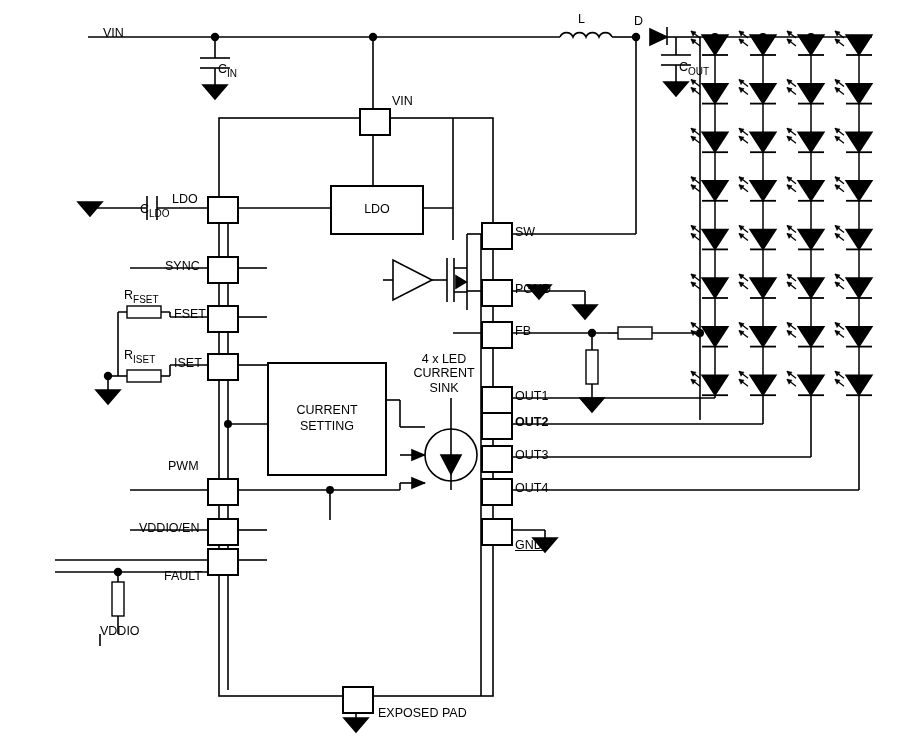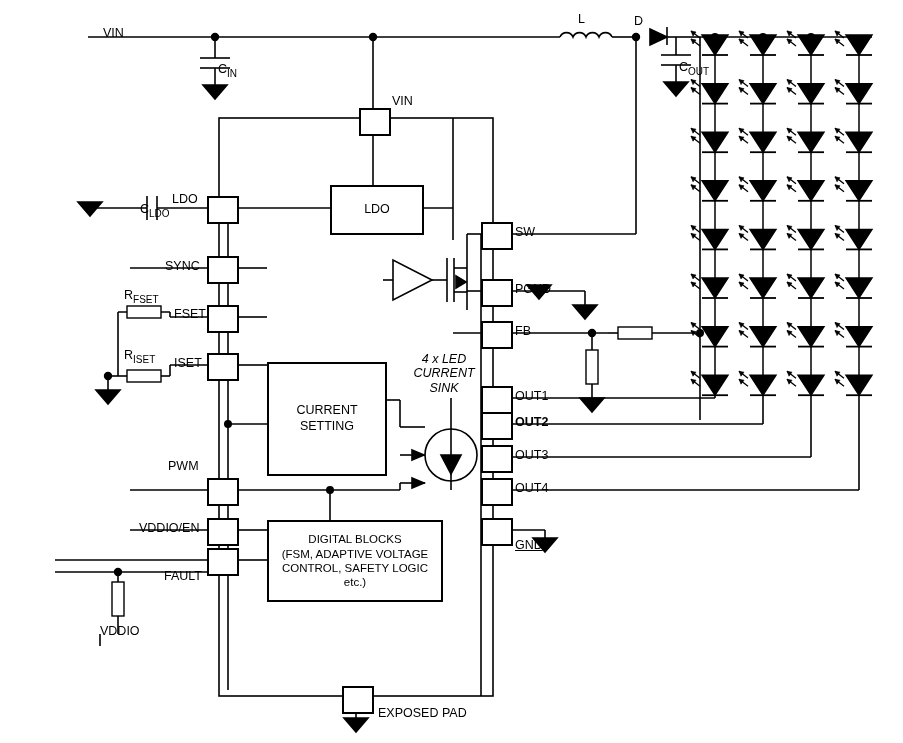--- a/index.html
+++ b/index.html
@@ -1,20 +1,20 @@
 <!DOCTYPE html>
 <html><head>
 <meta charset="utf-8">
 <style>
   html,body{margin:0;padding:0;background:#ffffff;}
   body{font-family:"Liberation Sans",sans-serif;}
   #root{position:relative;width:903px;height:743px;background:#fff;overflow:hidden;}
   svg.layer{position:absolute;left:0;top:0;width:903px;height:743px;}
   .lbl{position:absolute;font-family:"Liberation Sans",sans-serif;font-size:12.5px;color:#000;white-space:nowrap;line-height:1.15;}
-  .lbl.c{text-align:center;font-style:italic;}
+  .lbl.c{text-align:center;}
   .sub{font-size:10px;vertical-align:sub;}
   .blk{position:absolute;border:2px solid #000;background:#fff;display:flex;align-items:center;justify-content:center;text-align:center;font-size:12.5px;line-height:1.25;}
   .pin{position:absolute;border:2px solid #000;background:#fff;}
 </style>
 </head>
 <body>
 
 <div id="root">
 
   <svg class="layer" viewBox="0 0 903 743">
@@ -439,23 +439,20 @@
 
   <div class="blk" style="left:330px;top:185px;width:90px;height:46px;">
     <span>LDO</span>
   </div>
 
 
   <div class="blk" style="left:267px;top:362px;width:116px;height:110px;">
     <span>CURRENT<br>SETTING</span>
   </div>
 
-  <div class="blk" style="left:267px;top:520px;width:172px;height:78px;font-size:11.5px;">
-    <span>DIGITAL BLOCKS<br>(FSM, ADAPTIVE VOLTAGE<br>CONTROL, SAFETY LOGIC<br>etc.)</span>
-  </div>
 
 
   <div class="pin" style="left:359px;top:108px;width:28px;height:24px;"></div>
   <div class="pin" style="left:207px;top:196px;width:28px;height:24px;"></div>
   <div class="pin" style="left:207px;top:256px;width:28px;height:24px;"></div>
   <div class="pin" style="left:207px;top:305px;width:28px;height:24px;"></div>
   <div class="pin" style="left:207px;top:353px;width:28px;height:24px;"></div>
   <div class="pin" style="left:207px;top:478px;width:28px;height:24px;"></div>
   <div class="pin" style="left:207px;top:518px;width:28px;height:24px;"></div>
   <div class="pin" style="left:207px;top:548px;width:28px;height:24px;"></div>

